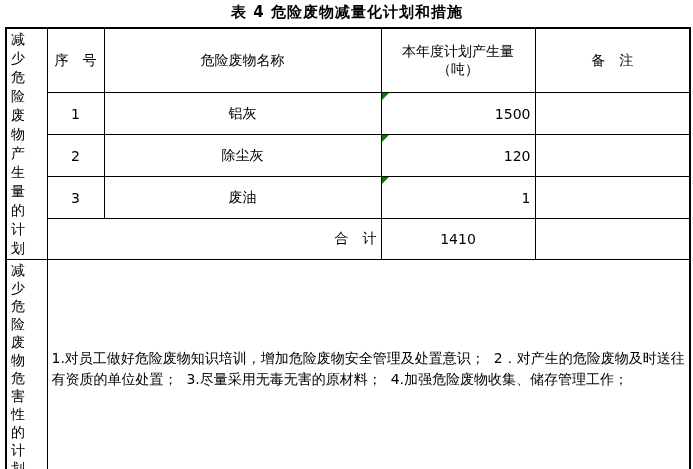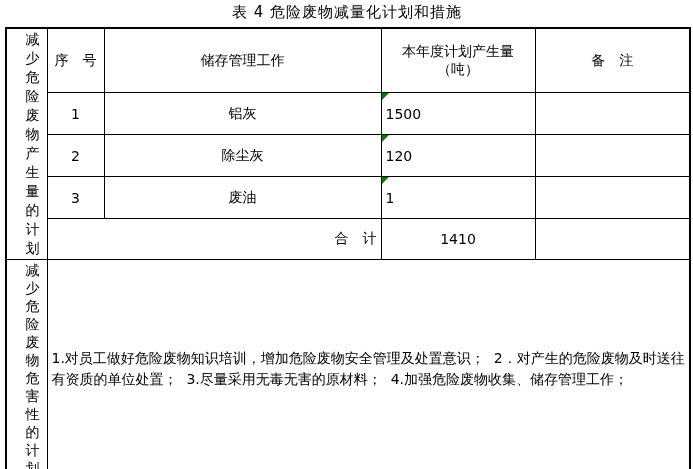--- a/index.html
+++ b/index.html
@@ -13,21 +13,21 @@
     width: 693px;
     height: 469px;
     background: #ffffff;
     box-sizing: border-box;
     padding: 3px 4px 0 5px;
     overflow: hidden;
   }
   .doc-title {
     text-align: center;
     font-size: 15px;
-    font-weight: normal;
+    font-weight: bold;
     line-height: 19px;
     margin: 0 0 5px 0;
     letter-spacing: 1px;
   }
   table.waste-table {
     border-collapse: collapse;
     table-layout: fixed;
     width: 684px;
     border: 2px solid #000000;
   }
@@ -40,31 +40,31 @@
   }
   
   col.c-rowhdr { width: 41px; }
   col.c-serial { width: 57px; }
   col.c-name   { width: 277px; }
   col.c-qty    { width: 154px; }
   col.c-remark { width: 155px; }
 
   
   td.vhead {
-    text-align: right;
+    text-align: left;
     font-size: 13px;
     letter-spacing: 3px;
     line-height: 19px;
     padding: 0 2px;
     word-break: break-all;
   }
   tr.sec2-row td.vhead { line-height: 18px; }
 
   td.center { text-align: center; }
-  td.qty-cell { text-align: left; position: relative; }
+  td.qty-cell { text-align: right; position: relative; }
   .corner-flag {
     position: absolute;
     top: 0;
     left: 0;
     width: 0;
     height: 0;
     border-style: solid;
     border-width: 7px 7px 0 0;
     border-color: #008000 transparent transparent transparent;
   }
@@ -96,21 +96,21 @@
       <col class="c-rowhdr">
       <col class="c-serial">
       <col class="c-name">
       <col class="c-qty">
       <col class="c-remark">
     </colgroup>
     <tbody>
       <tr class="hdr-row">
         <td class="vhead" rowspan="5">减少危险废物产生量的计划</td>
         <td class="center">序　号</td>
-        <td class="center">储存管理工作</td>
+        <td class="center">危险废物名称</td>
         <td class="center">本年度计划产生量（吨）</td>
         <td class="center">备　注</td>
       </tr>
 
       <tr class="data-row">
         <td class="center">1</td>
         <td class="center">铝灰</td>
         <td class="qty-cell">
           <span class="corner-flag"></span>
           <span>1500</span>

